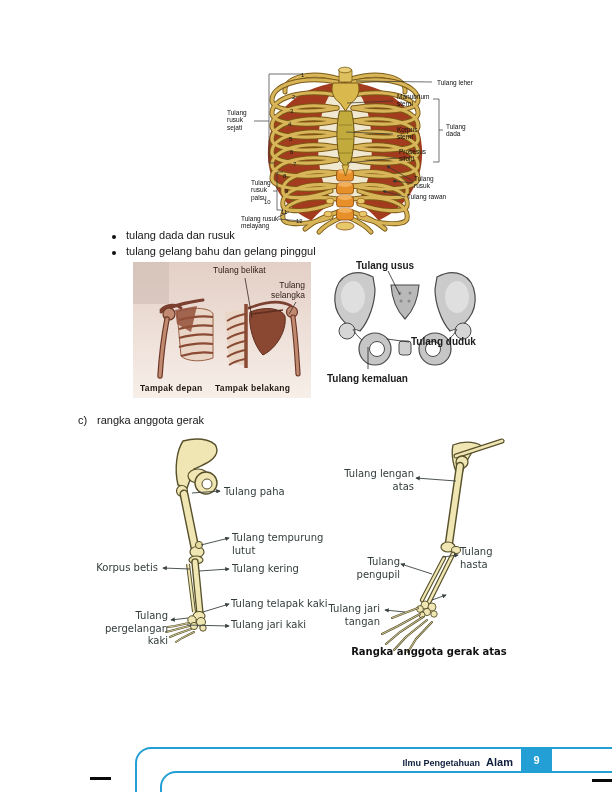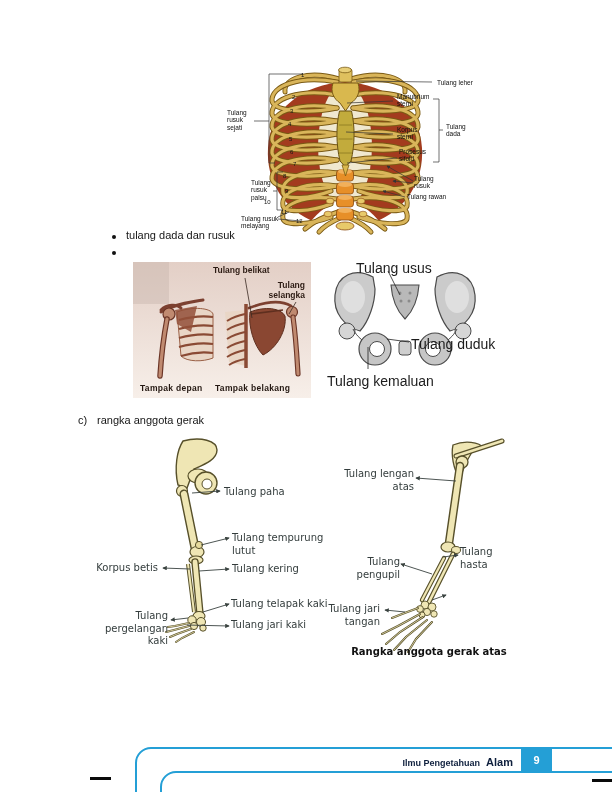--- a/index.html
+++ b/index.html
@@ -6,23 +6,23 @@
   .page{position:relative;width:612px;height:792px;background:#ffffff;overflow:hidden;
         font-family:"Liberation Sans",sans-serif;margin:0 auto;}
   .layer{position:absolute;inset:0;}
   svg{position:absolute;overflow:visible;}
   
   .rib-lbl{position:absolute;font-size:6.5px;line-height:1.15;color:#101010;}
   .num{position:absolute;font-size:6px;line-height:1;color:#151515;}
   .nowrap{white-space:nowrap;}
   .ra{text-align:right;}
   
-  .ph-lbl{position:absolute;font-size:8.5px;line-height:1.2;color:#2d1c14;font-weight:bold;}
+  .ph-lbl{position:absolute;font-size:8.5px;line-height:1.2;color:#2d1c14;}
   .ph-cap{position:absolute;font-size:8.5px;font-weight:600;color:#241812;letter-spacing:.3px;}
-  .pv-lbl{position:absolute;font-size:14px;color:#1c1c1c;}
+  .pv-lbl{position:absolute;font-size:10px;color:#1c1c1c;font-weight:bold;}
   
   .bullet-dot{width:4px;height:4px;border-radius:50%;background:#111;position:absolute;}
   .body-txt{position:absolute;font-size:11px;color:#161616;}
   
   .limb-lbl{position:absolute;font-family:"DejaVu Sans",sans-serif;font-size:10px;
             line-height:1.25;color:#333c3c;}
   .fig-cap{position:absolute;font-family:"DejaVu Sans",sans-serif;font-size:10px;
            font-weight:bold;color:#111;text-align:center;}
   
   .outer-box{position:absolute;left:135px;top:747px;width:560px;height:70px;
@@ -177,20 +177,21 @@
     <span class="num" style="left:285px;top:188px">9</span>
     <span class="num" style="left:264px;top:199px">10</span>
     <span class="num" style="left:281px;top:209px">11</span>
     <span class="num" style="left:296px;top:218px">12</span>
   </div>
 
   <div class="layer">
     <span class="bullet-dot" style="left:112px;top:235px"></span>
     <div class="body-txt nowrap" style="left:126px;top:229px">tulang dada dan rusuk</div>
     <span class="bullet-dot" style="left:112px;top:251px"></span>
+    <div class="body-txt nowrap" style="left:126px;top:245px">tulang gelang bahu dan gelang pinggul</div>
   </div>
 
   <div class="layer">
     <svg style="left:133px;top:262px" width="178" height="136" viewBox="0 0 178 136">
       <defs>
         <linearGradient id="shg" x1="0" y1="0" x2="0" y2="1">
           <stop offset="0" stop-color="#E3CFC6"></stop>
           <stop offset="1" stop-color="#F7EFE9"></stop>
         </linearGradient>
       </defs>

